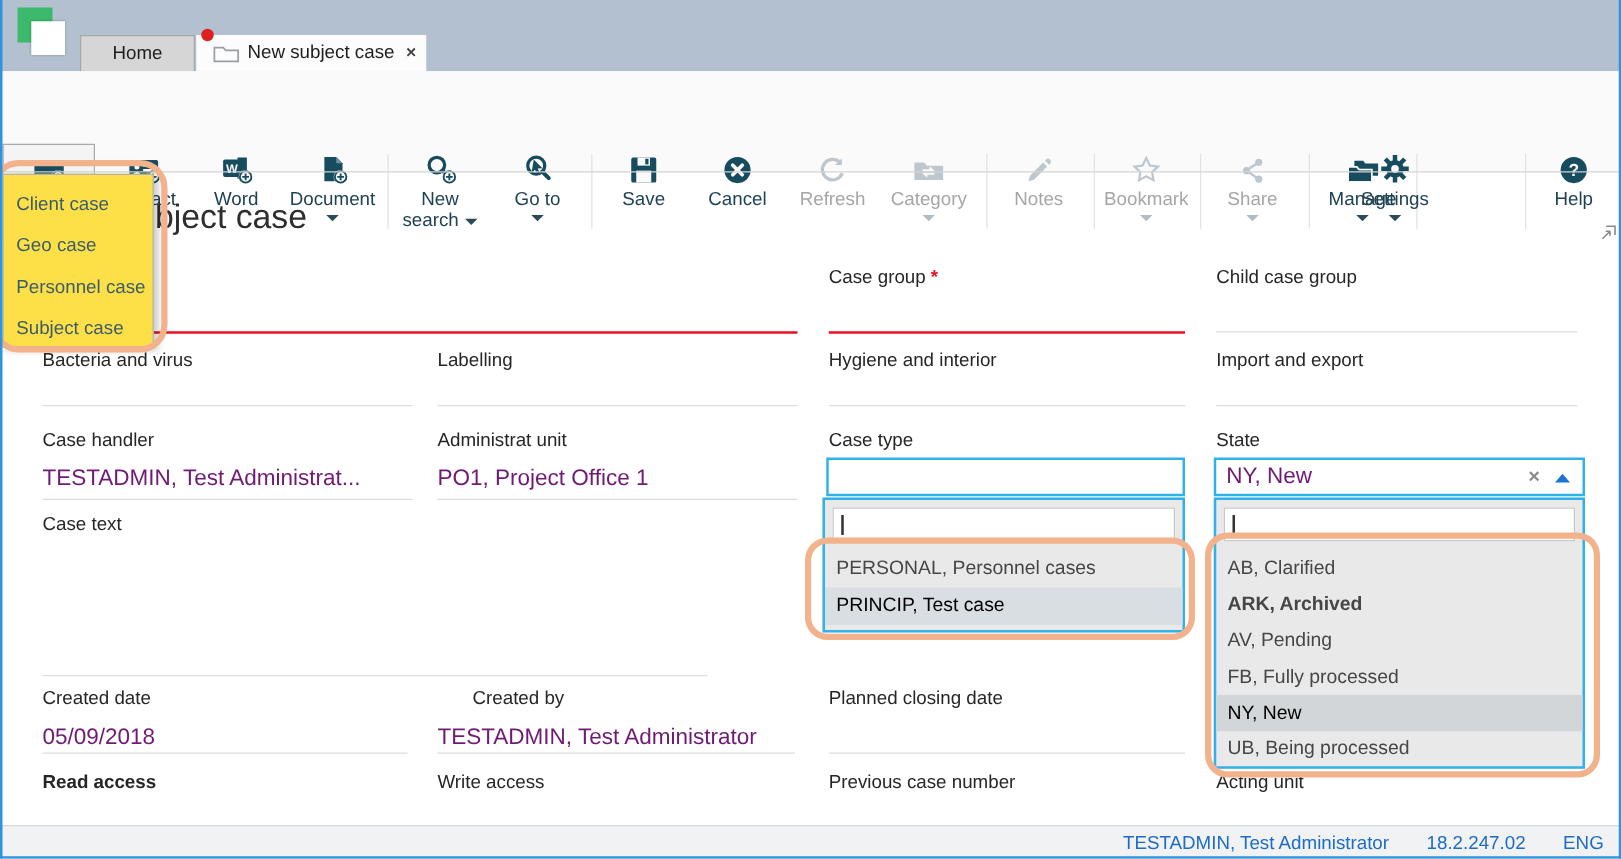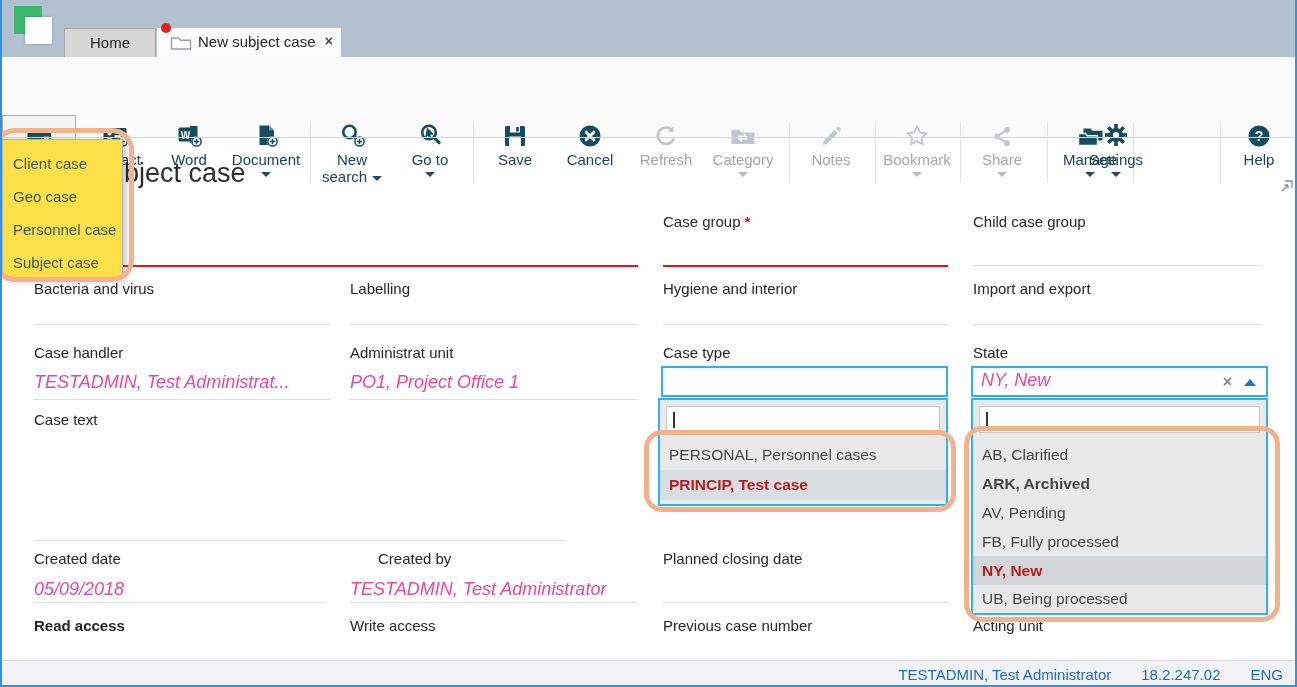--- a/index.html
+++ b/index.html
@@ -49,32 +49,32 @@
 
   
   .ring { position:absolute; border:5px solid #f2b28c; border-radius:18px; z-index:7; }
   #ring-menu  { left:-7px; top:128px; width:141px; height:154px; border-radius:22px; }
   #ring-casetype { left:644px; top:430px; width:312px; height:82px; }
   #ring-state { left:964px; top:426px; width:316px; height:196px; }
 
   
   #page-title { position:absolute; left:34px; top:158px; font-size:27px; font-weight:300; color:#2e2e2e; }
   .lbl { position:absolute; font-size:15px; color:#262626; white-space:nowrap; }
-  .val { position:absolute; font-size:18px; color:#ec4899; white-space:nowrap;font-style:italic; }
+  .val { position:absolute; font-size:18px; color:#701a75; white-space:nowrap; }
   .uline { position:absolute; height:1px; background:#dedede; }
   .uline.red { height:2px; background:#e81123; }
   .req { color:#e81123; font-weight:bold; margin-left:4px; }
   .cyanbox { position:absolute; height:31px; border:2px solid #2fb2ea; background:#fff; z-index:5; }
 
   
   .ddpanel { position:absolute; background:#e9e9e9; border:2px solid #2fb2ea; z-index:5; }
   .ddsearch { position:absolute; left:6px; top:6px; height:27px; background:#fff; border:1px solid #c9c9c9; }
   .cursorbar { position:absolute; left:6px; top:5px; width:1.5px; height:16px; background:#333; }
   .dditem { position:absolute; left:0; width:100%; font-size:15.5px; color:#464646; padding-left:9px; display:flex; align-items:center; }
-  .dditem.hl { color:#b91c1c;font-weight:bold; }
+  .dditem.hl { color:#000000; }
 
   
   #state-clear { position:absolute; right:34px; top:5px; font-size:16px; font-weight:bold; color:#8a8a8a; }
   #state-up { position:absolute; right:10px; top:11px; width:0; height:0; border-left:6px solid transparent; border-right:6px solid transparent; border-bottom:7px solid #1b75d2; }
 
   
   #statusbar { position:absolute; left:0; top:660px; width:1297px; height:27px; background:#f1f2f3; border-top:1px solid #d8d8d8; display:flex; justify-content:flex-end; align-items:center; padding-right:14px; z-index:8; }
   #statusbar span { color:#1f6cc5; font-size:15px; margin-left:30px; }
 </style>
 </head>

